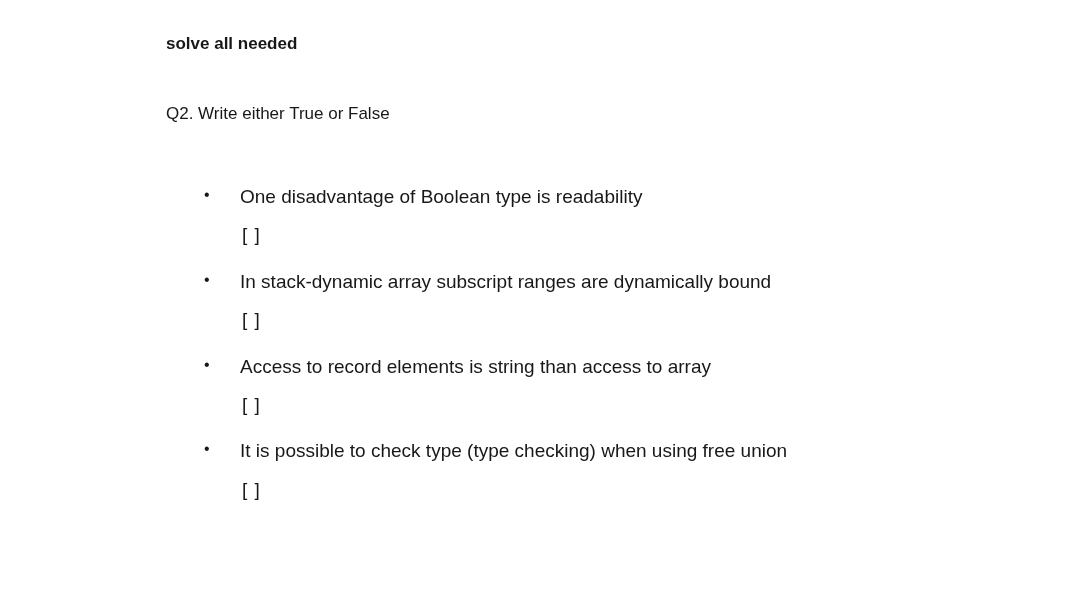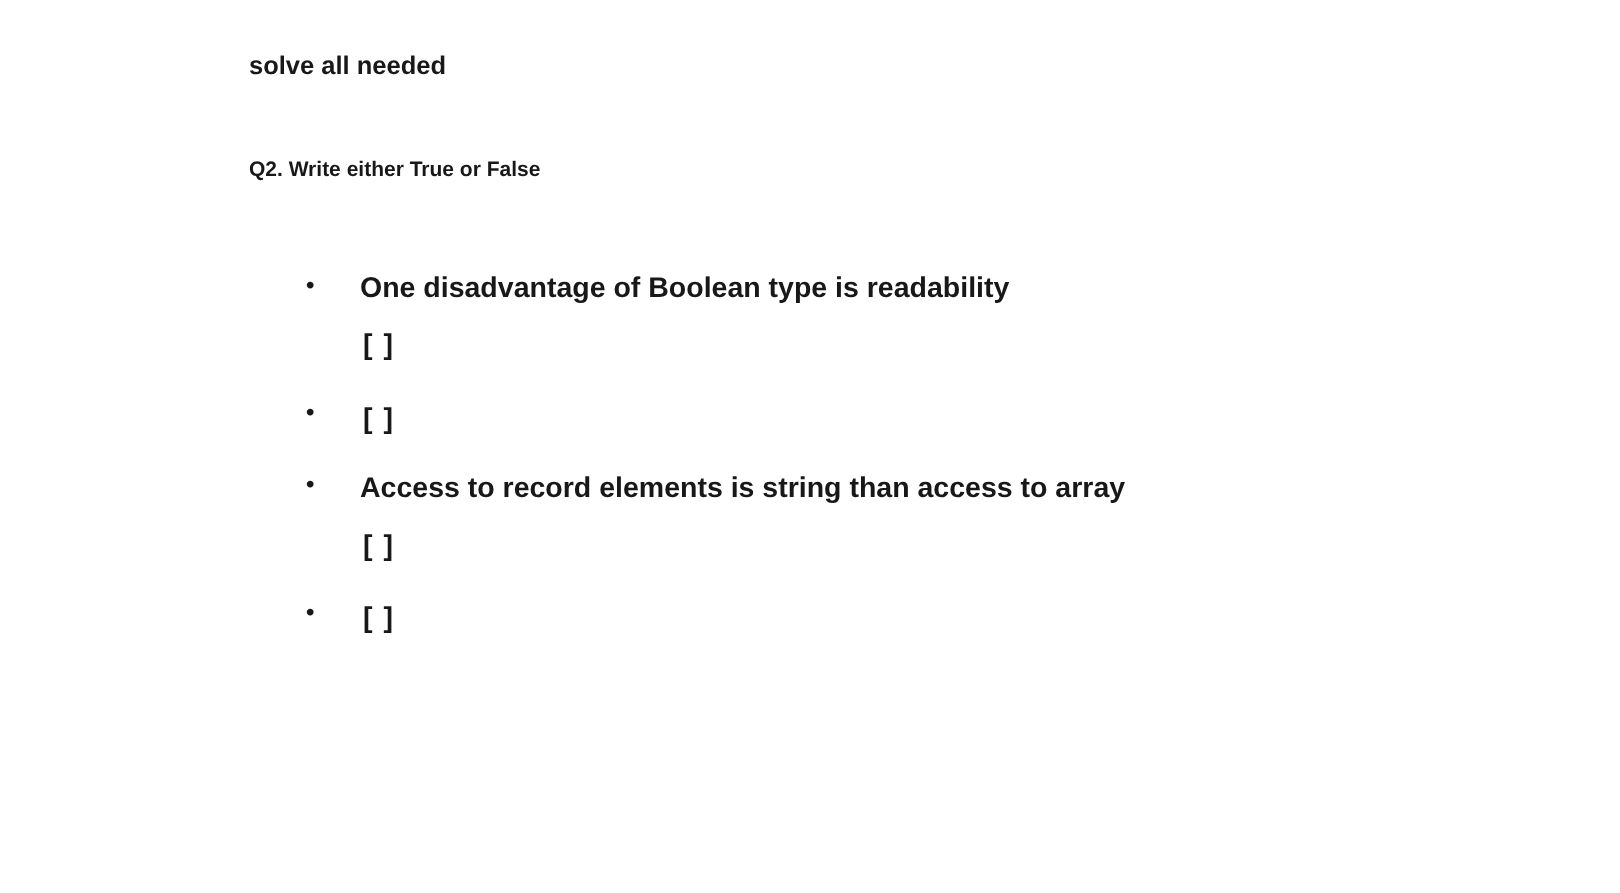--- a/index.html
+++ b/index.html
@@ -16,35 +16,35 @@
       padding-top: 28px;
       padding-left: 160px;
       padding-right: 100px;
     }
     .top-instruction {
       font-size: 17px;
       font-weight: 600;
       margin-bottom: 50px;
     }
     .question-heading {
-      font-size: 14px;
-      font-weight: 700;
+      font-size: 17px;
+      font-weight: 400;
       margin-bottom: 58px;
     }
     .bullet-list {
       list-style: none;
       padding-left: 36px;
     }
     .bullet-item {
       position: relative;
       padding-left: 34px;
       font-size: 19px;
       line-height: 1.6;
       margin-bottom: 14px;
-      font-weight: 700;
+      font-weight: 400;
     }
     .bullet-item::before {
       content: "•";
       position: absolute;
       left: 0;
       top: 0;
       font-size: 16px;
     }
     .item-text {
       display: inline;
@@ -77,31 +77,33 @@
 
   <li class="bullet-item">
     <span class="item-text">One disadvantage of Boolean type is readability</span>
     <span class="second-line">
       <span class="answer-box">[   ]</span>
     </span>
   </li>
 
 
   <li class="bullet-item">
+    <span class="item-text">In stack-dynamic array subscript ranges are dynamically bound</span>
     <span class="second-line">
       <span class="answer-box">[   ]</span>
     </span>
   </li>
 
   <li class="bullet-item">
     <span class="item-text">Access to record elements is string than access to array</span>
     <span class="second-line">
       <span class="answer-box">[   ]</span>
     </span>
   </li>
 
   <li class="bullet-item">
+    <span class="item-text">It is possible to check type (type checking) when using free union</span>
     <span class="second-line">
       <span class="answer-box">[   ]</span>
     </span>
   </li>
 
 </ul>
 
 </body></html>

